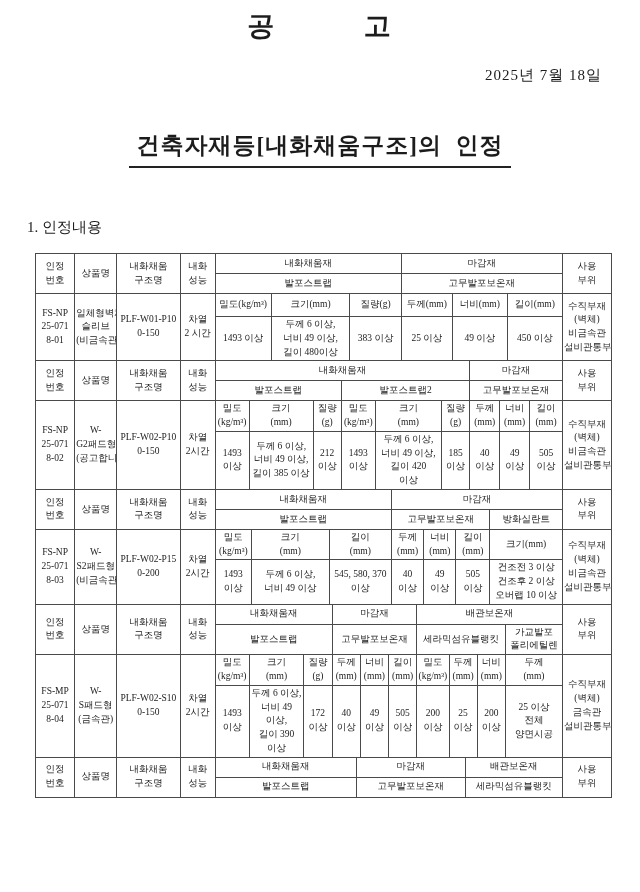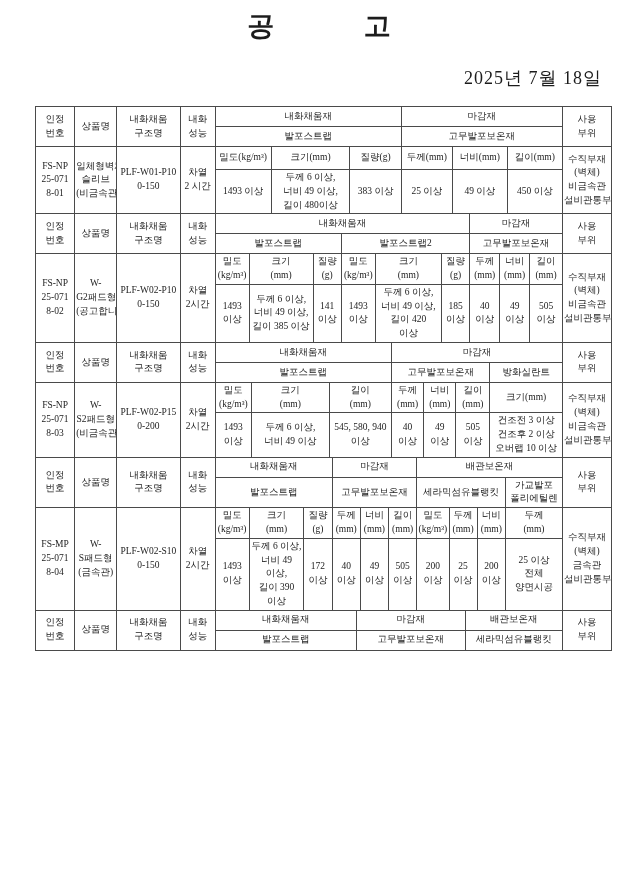--- a/index.html
+++ b/index.html
@@ -29,21 +29,21 @@
     font-size: 14.2px;
     line-height: 2.15;
     text-align: justify;
     text-indent: 2.1em;
     word-break: keep-all;
     white-space: normal;
   }
   .notice-date {
     margin: 22px 38px 0 0;
     text-align: right;
-    font-size: 18px;
+    font-size: 15px;
     letter-spacing: 1px;
   }
   .signer {
     margin: 9px 28px 0 0;
     text-align: right;
     font-size: 20.5px;
     font-weight: 600;
     letter-spacing: 1.5px;
   }
   .heading-wrap {
@@ -100,20 +100,24 @@
   table.cert-table td.value-cell {
     height: 38px;
   }
 </style>
 </head>
 <body>
 
 <div class="page">
   <h1 class="notice-title">공          고</h1>
   <div class="notice-date">2025년  7월 18일</div>
+  <div class="heading-wrap">
+    <span class="main-heading">건축자재등[내화채움구조]의  인정</span>
+  </div>
+  <div class="section-label">1. 인정내용</div>
   <div class="table-area" id="table-area">
       <table class="cert-table">
         <colgroup>
           <col style="width: 6.8%;">
           <col style="width: 7.3%;">
           <col style="width: 11%;">
           <col style="width: 6.1%;">
           <col style="width: 9.7%;">
           <col style="width: 13.7%;">
           <col style="width: 8.9%;">
@@ -242,21 +246,21 @@
 (벽체)
 비금속관
 설비관통부</td>
           </tr>
           <tr>
             <td class="value-cell">1493
 이상</td>
             <td class="value-cell">두께 6 이상,
 너비 49 이상,
 길이 385 이상</td>
-            <td class="value-cell">141
+            <td class="value-cell">212
 이상</td>
             <td class="value-cell">1493
 이상</td>
             <td class="value-cell">두께 6 이상,
 너비 49 이상,
 길이 420
 이상</td>
             <td class="value-cell">185
 이상</td>
             <td class="value-cell">40
@@ -328,21 +332,21 @@
             <td rowspan="2">수직부재
 (벽체)
 비금속관
 설비관통부</td>
           </tr>
           <tr>
             <td class="value-cell">1493
 이상</td>
             <td class="value-cell">두께 6 이상,
 너비 49 이상</td>
-            <td class="value-cell">545, 580, 940
+            <td class="value-cell">545, 580, 370
 이상</td>
             <td class="value-cell">40
 이상</td>
             <td class="value-cell">49
 이상</td>
             <td class="value-cell">505
 이상</td>
             <td class="value-cell">건조전 3 이상
 건조후 2 이상
 오버랩 10 이상</td>

